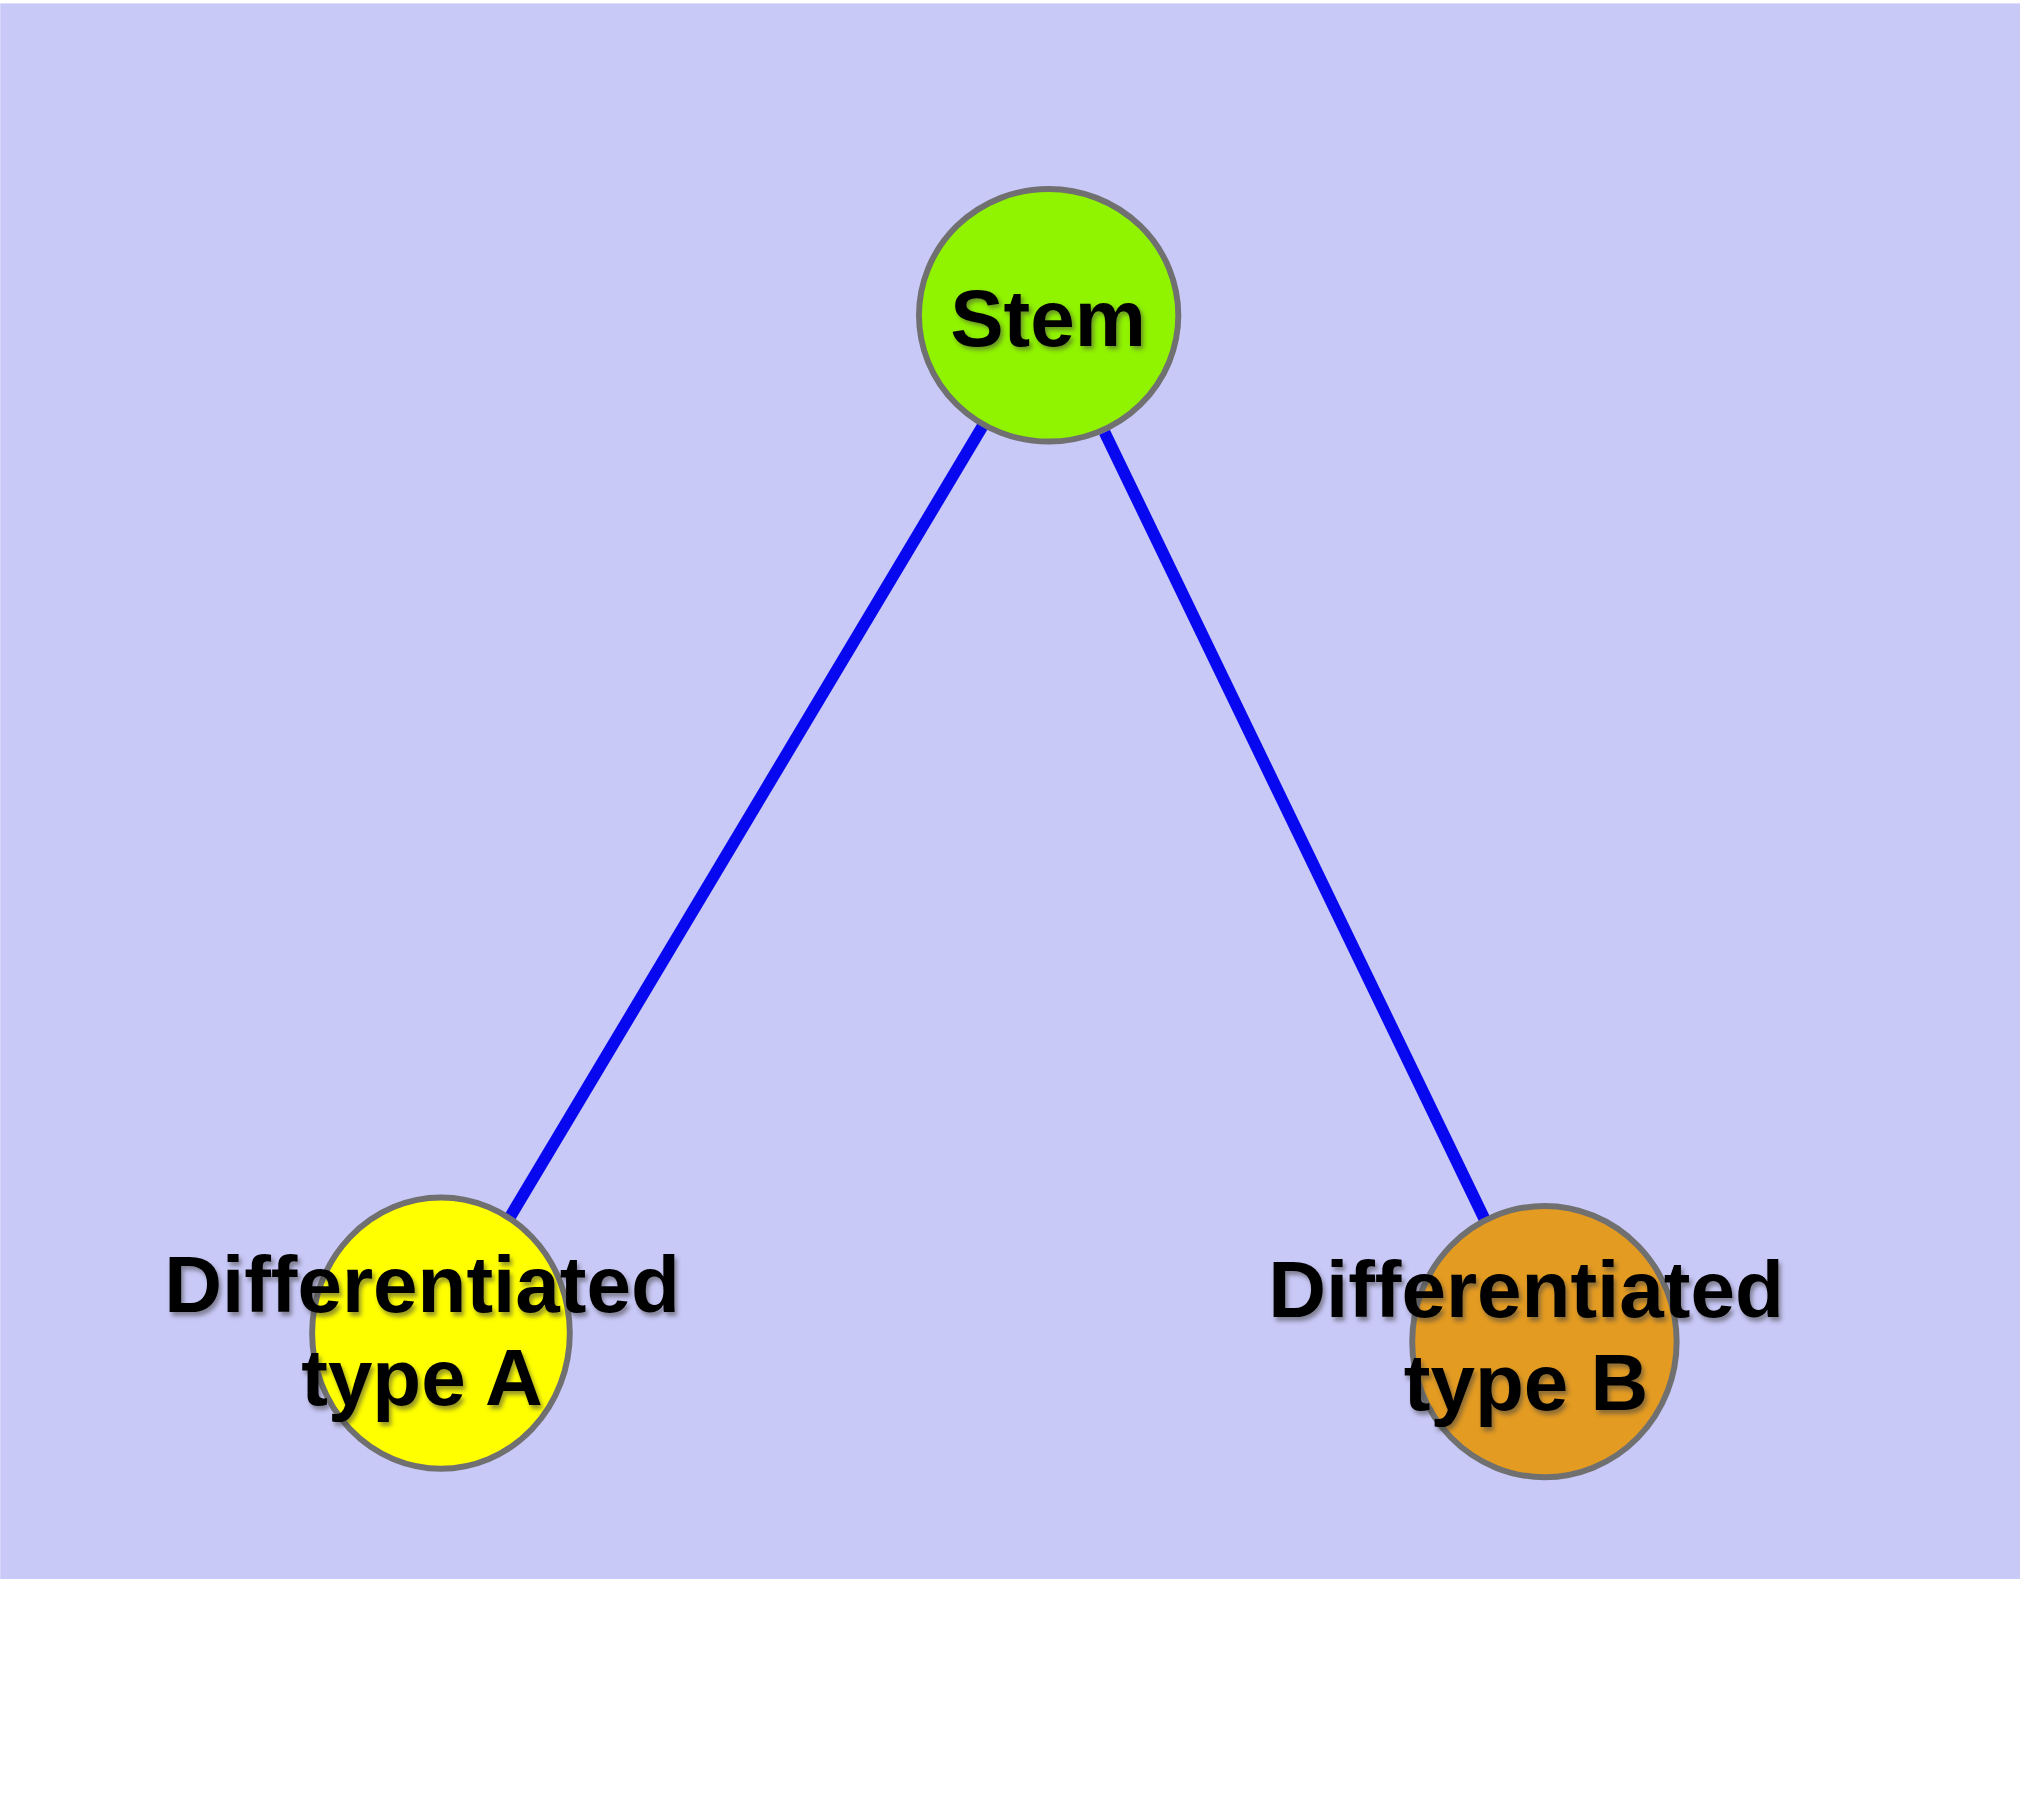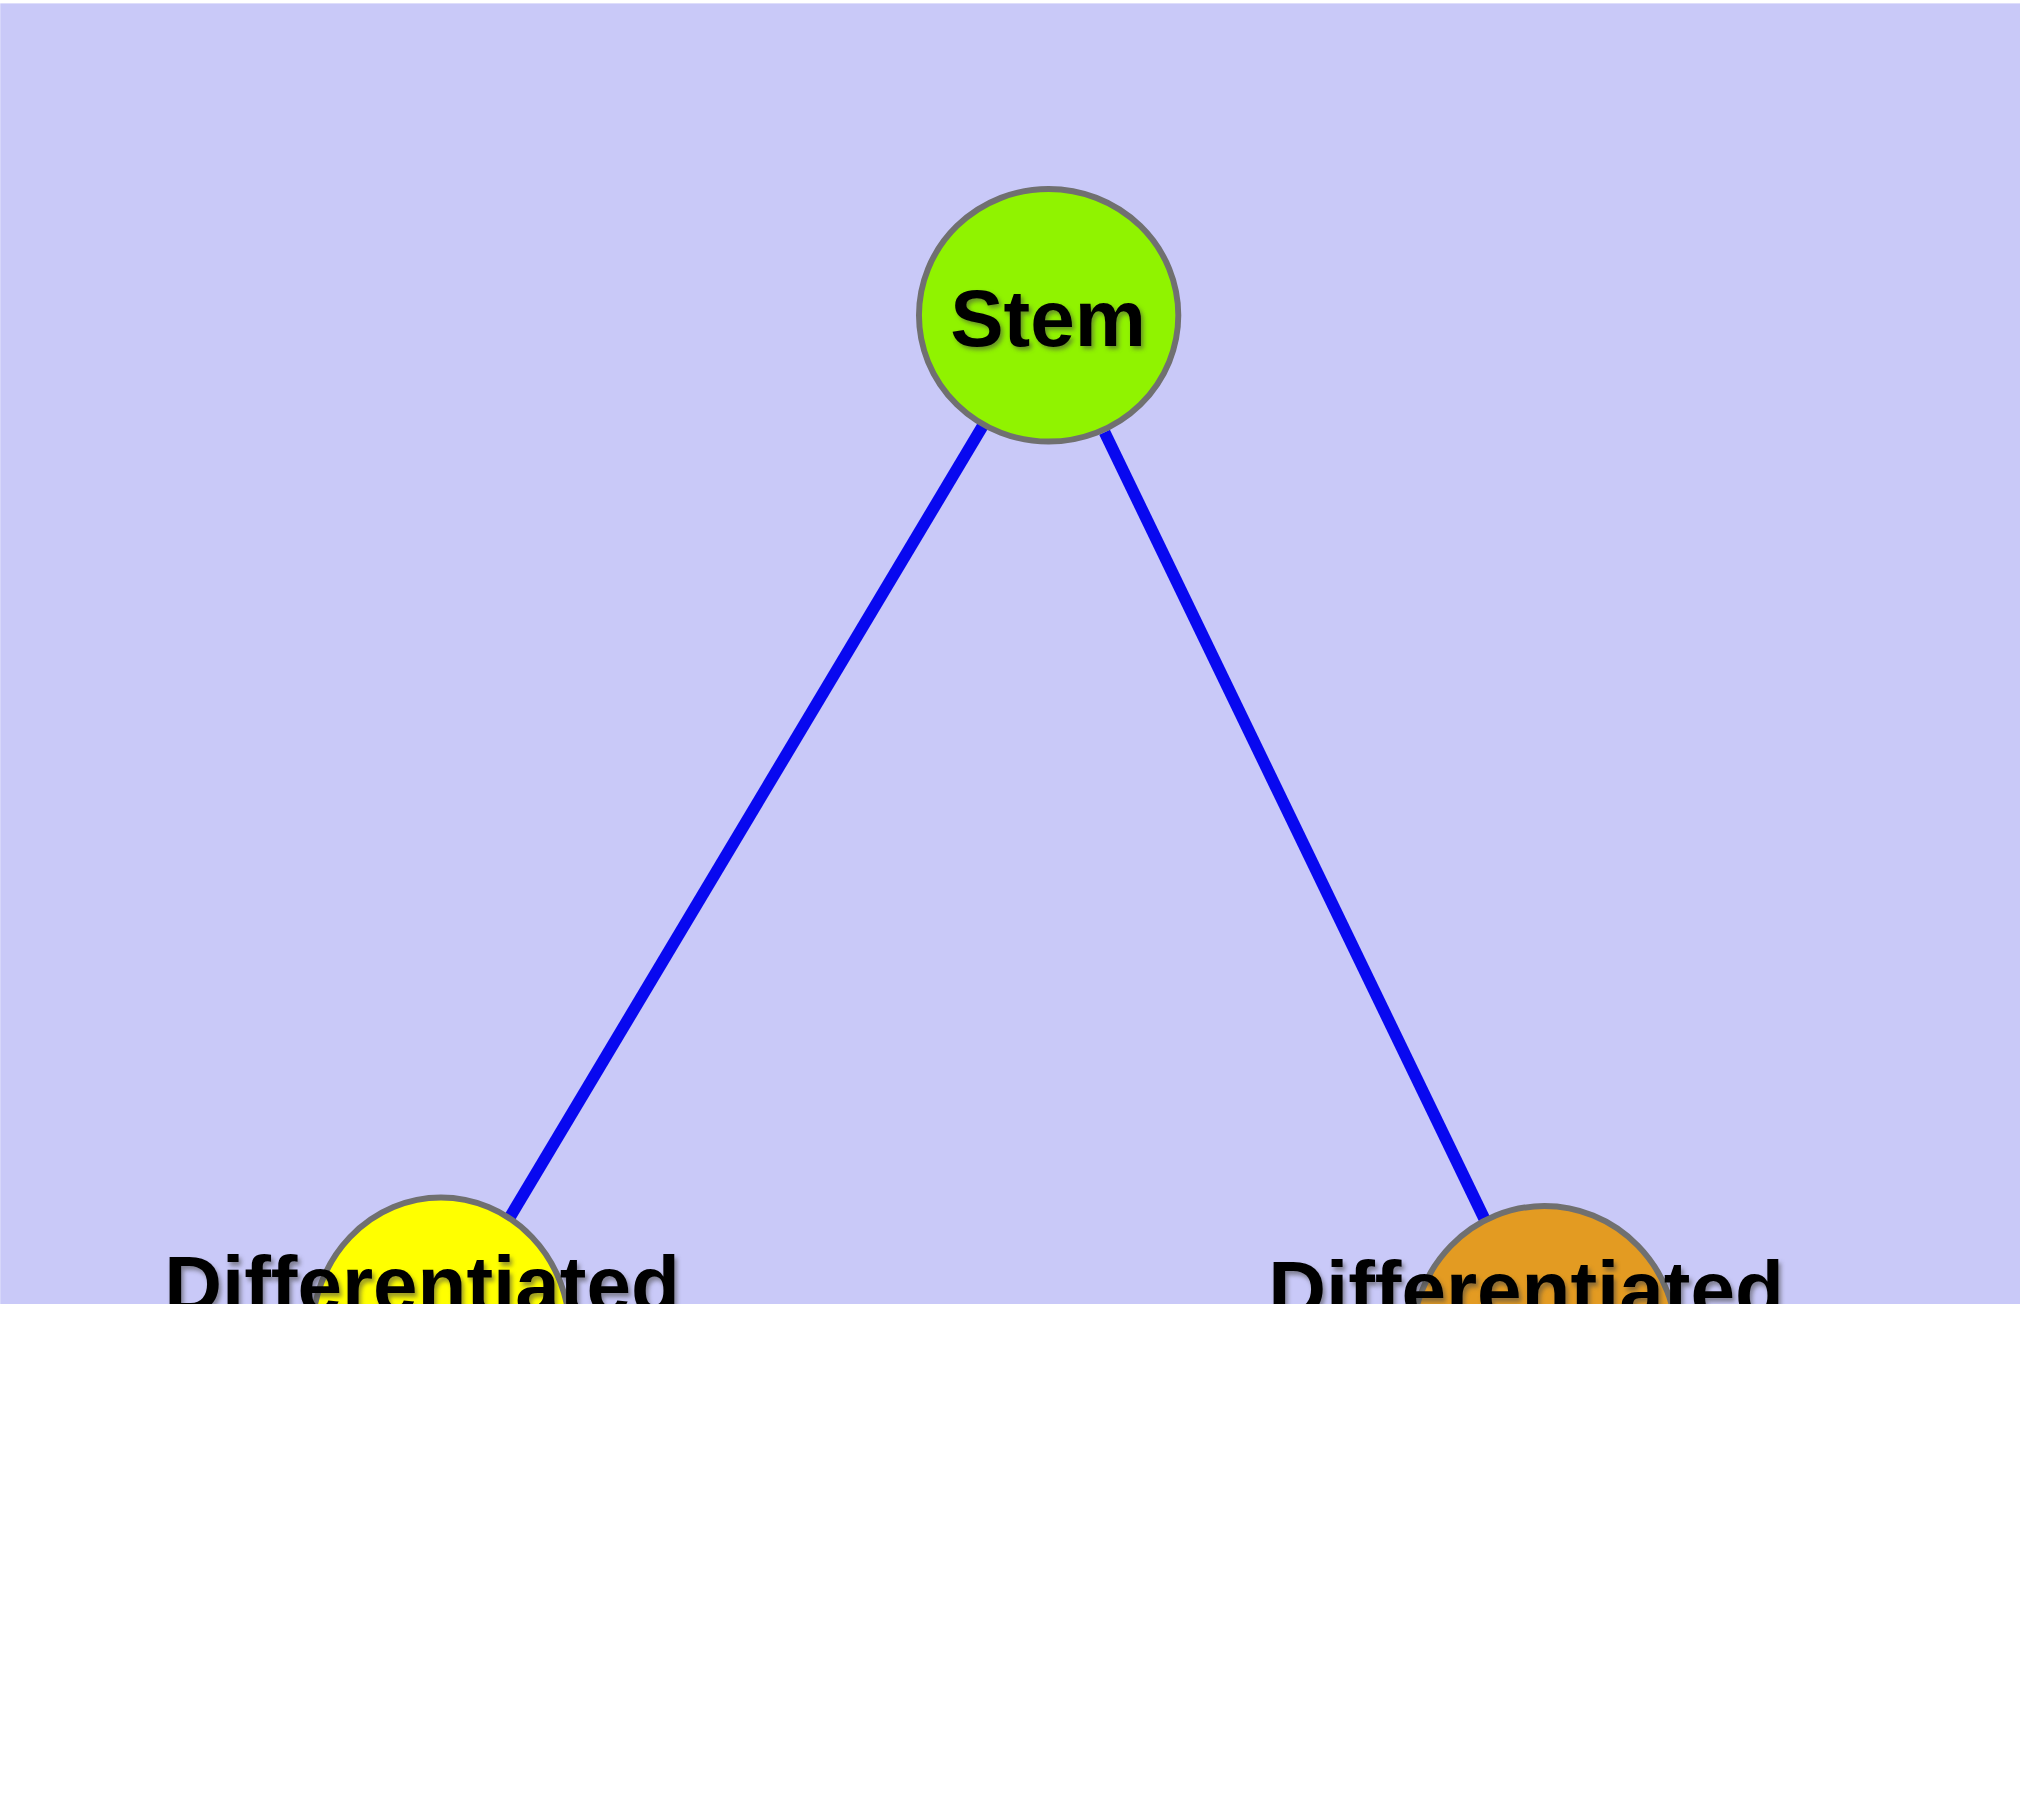--- a/index.html
+++ b/index.html
@@ -3,21 +3,21 @@
 <meta charset="utf-8">
 <style>
   html, body {
     margin: 0;
     padding: 0;
     background: #ffffff;
   }
   #stage {
     position: relative;
     width: 2021px;
-    height: 1304px;
+    height: 1579px;
     background: #ffffff;
     overflow: hidden;
     font-family: "Liberation Sans", sans-serif;
   }
   #graph-svg {
     position: absolute;
     top: 0;
     left: 0;
     display: block;
   }

